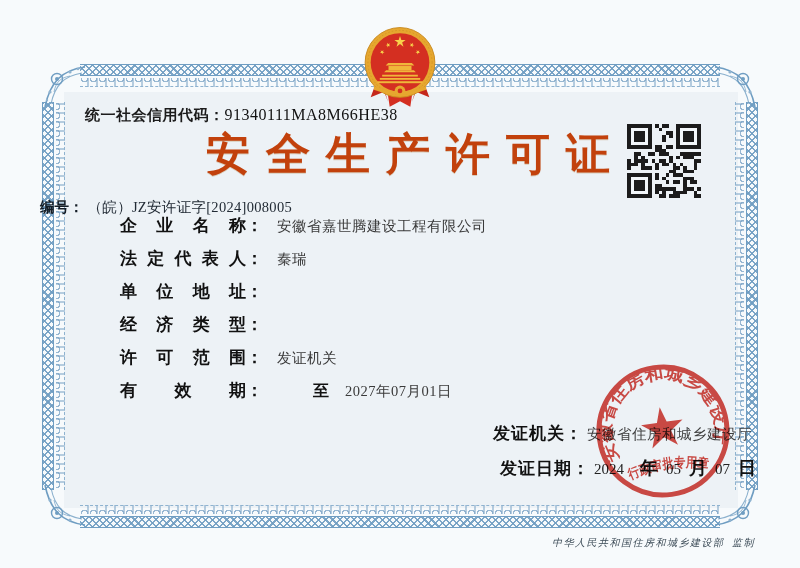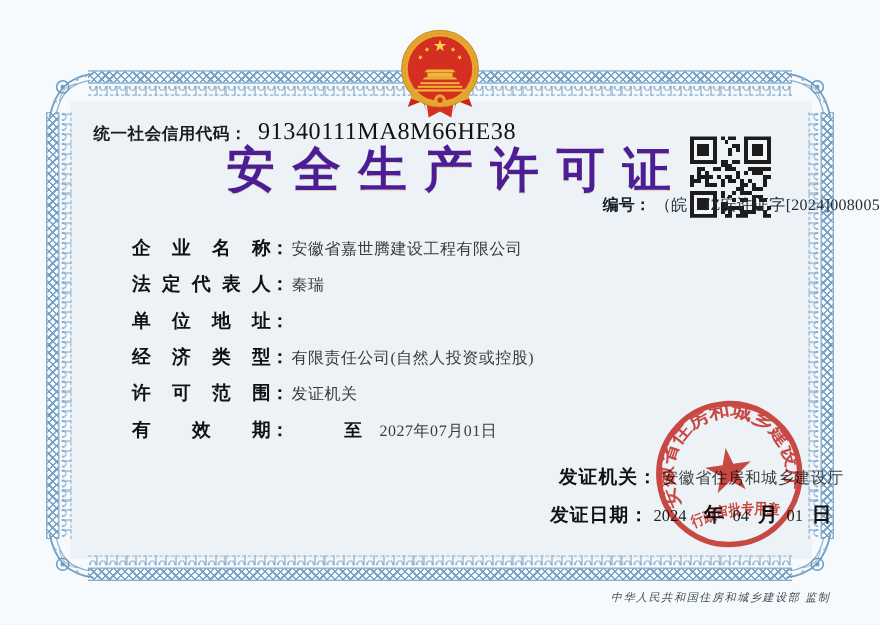--- a/index.html
+++ b/index.html
@@ -45,44 +45,44 @@
   
   .emblem{position:absolute;left:360px;top:26px;width:80px;height:84px;z-index:3;}
   .qr{position:absolute;left:627px;top:124px;width:74px;height:74px;z-index:3;}
   .seal{position:absolute;left:588px;top:356px;width:150px;height:150px;z-index:6;
         transform:rotate(-8deg);mix-blend-mode:multiply;opacity:.88;}
 
   
   .txt{position:absolute;z-index:4;color:#1c1c1c;}
   .credit-line{left:85px;top:106px;display:flex;align-items:baseline;}
   .credit-label{font-weight:bold;font-size:15px;letter-spacing:.5px;}
-  .credit-value{font-family:"Liberation Serif",serif;font-size:22px;margin-left:10px;letter-spacing:.5px;color:#111;}
+  .credit-value{font-family:"Liberation Serif",serif;font-size:16px;letter-spacing:.5px;color:#111;}
   .cert-title{left:0;width:100%;top:125px;text-align:center;font-size:44px;font-weight:bold;
-              letter-spacing:16px;padding-left:32px;box-sizing:border-box;color:#4c1d95;
+              letter-spacing:16px;padding-left:32px;box-sizing:border-box;color:#c2410c;
               text-shadow:0 1px 0 rgba(160,100,20,.25);}
-  .serial-line{left:0;width:100%;top:177px;text-align:right;padding-left:60px;box-sizing:border-box;font-size:14.5px;}
+  .serial-line{left:0;width:100%;top:198px;text-align:left;padding-left:40px;box-sizing:border-box;font-size:14.5px;}
   .serial-label{font-weight:bold;color:#141d26;}
   .serial-value{font-family:"Liberation Serif",serif;color:#222b35;letter-spacing:.3px;}
 
   .field-row{left:120px;display:flex;align-items:baseline;}
   .flabel{display:inline-flex;justify-content:space-between;width:126px;font-size:17px;font-weight:bold;color:#111;}
   .fcolon{font-size:17px;font-weight:bold;margin:0 2px 0 0;color:#111;}
-  .fvalue{font-family:"Liberation Serif",serif;font-size:14.5px;color:#3a3a3a;margin-left:0;letter-spacing:.5px;}
+  .fvalue{font-family:"Liberation Serif",serif;font-size:14.5px;color:#3a3a3a;margin-left:12px;letter-spacing:.5px;}
   .conj{font-size:16px;font-weight:bold;color:#111;margin-left:48px;}
   .fvalue2{font-family:Liberation Serif, serif;font-size:14.5px;color:#3a3a3a;margin-left:16px;letter-spacing:.5px;}
 
-  .issuer-row{left:508px;top:422px;display:flex;align-items:baseline;z-index:4;}
+  .issuer-row{left:493px;top:422px;display:flex;align-items:baseline;z-index:4;}
   .ilabel{font-size:17px;font-weight:bold;letter-spacing:1px;color:#111;}
   .ivalue{font-family:"Liberation Serif",serif;font-size:14.5px;color:#3f3f3f;margin-left:4px;letter-spacing:.5px;}
   .date-row{left:500px;top:456px;display:flex;align-items:baseline;z-index:4;}
   .dnum{font-family:"Liberation Serif",serif;font-size:15px;color:#222;text-align:center;}
   .dunit{font-size:18px;font-weight:bold;color:#111;}
   .ml4{margin-left:4px;}.ml8{margin-left:8px;}.ml16{margin-left:16px;}
 
-  .footer{right:45px;top:536px;font-family:Liberation Sans, sans-serif;font-style:italic;
+  .footer{right:45px;top:536px;font-family:Liberation Mono, monospace;font-style:italic;
           font-size:10px;color:#3c4b57;letter-spacing:1.5px;z-index:4;}
 </style>
 </head>
 <body>
 
 <div class="page">
 
   <div class="interior"></div>
 
   <div class="frame">
@@ -336,21 +336,20 @@
       <span class="fcolon">：</span>
   </div>
   <div class="txt field-row" style="top:313px">
     <span class="flabel">
         <span>经</span>
         <span>济</span>
         <span>类</span>
         <span>型</span>
       </span>
       <span class="fcolon">：</span>
-    <span class="fvalue">有限责任公司(自然人投资或控股)</span>
   </div>
   <div class="txt field-row" style="top:346px">
     <span class="flabel">
         <span>许</span>
         <span>可</span>
         <span>范</span>
         <span>围</span>
       </span>
       <span class="fcolon">：</span>
     <span class="fvalue">发证机关</span>
@@ -367,23 +366,23 @@
   </div>
 
   <div class="txt issuer-row">
     <span class="ilabel">发证机关：</span>
     <span class="ivalue">安徽省住房和城乡建设厅</span>
   </div>
   <div class="txt date-row">
     <span class="ilabel">发证日期：</span>
     <span class="dnum ml4">2024</span>
     <span class="dunit ml16">年</span>
-    <span class="dnum ml8">04</span>
+    <span class="dnum ml8">05</span>
     <span class="dunit ml8">月</span>
-    <span class="dnum ml8">01</span>
+    <span class="dnum ml8">07</span>
     <span class="dunit ml8">日</span>
   </div>
 
   <svg class="seal" viewBox="0 0 150 150">
     <defs>
       <path id="sealArc" d="M 27.9,97 A 52,52 0 1 1 122.1,97" fill="none"></path>
       <path id="sealBan" d="M 34,119 Q 75,106 116,119" fill="none"></path>
       <path id="st2" d="M0,-1 L0.224,-0.309 L0.951,-0.309 L0.363,0.118 L0.588,0.809 L0,0.382 L-0.588,0.809 L-0.363,0.118 L-0.951,-0.309 L-0.224,-0.309 Z"></path>
     </defs>
     <circle cx="75" cy="75" r="64" fill="none" stroke="#d2342c" stroke-width="5"></circle>

